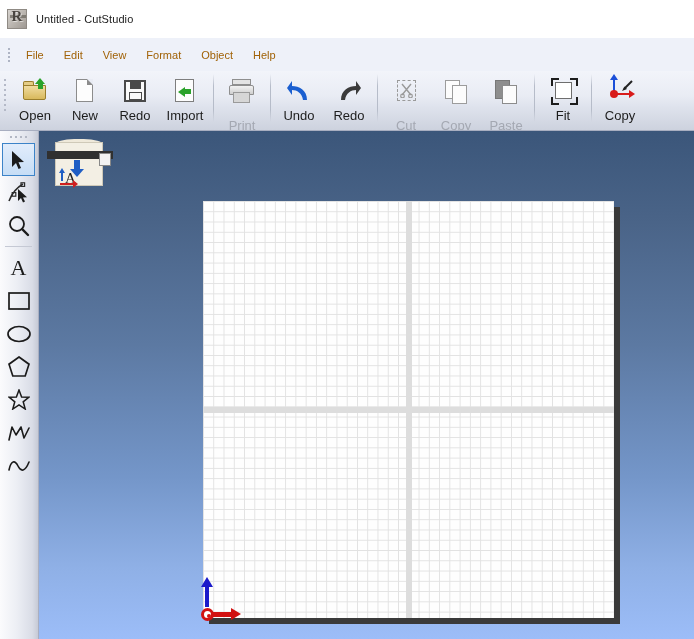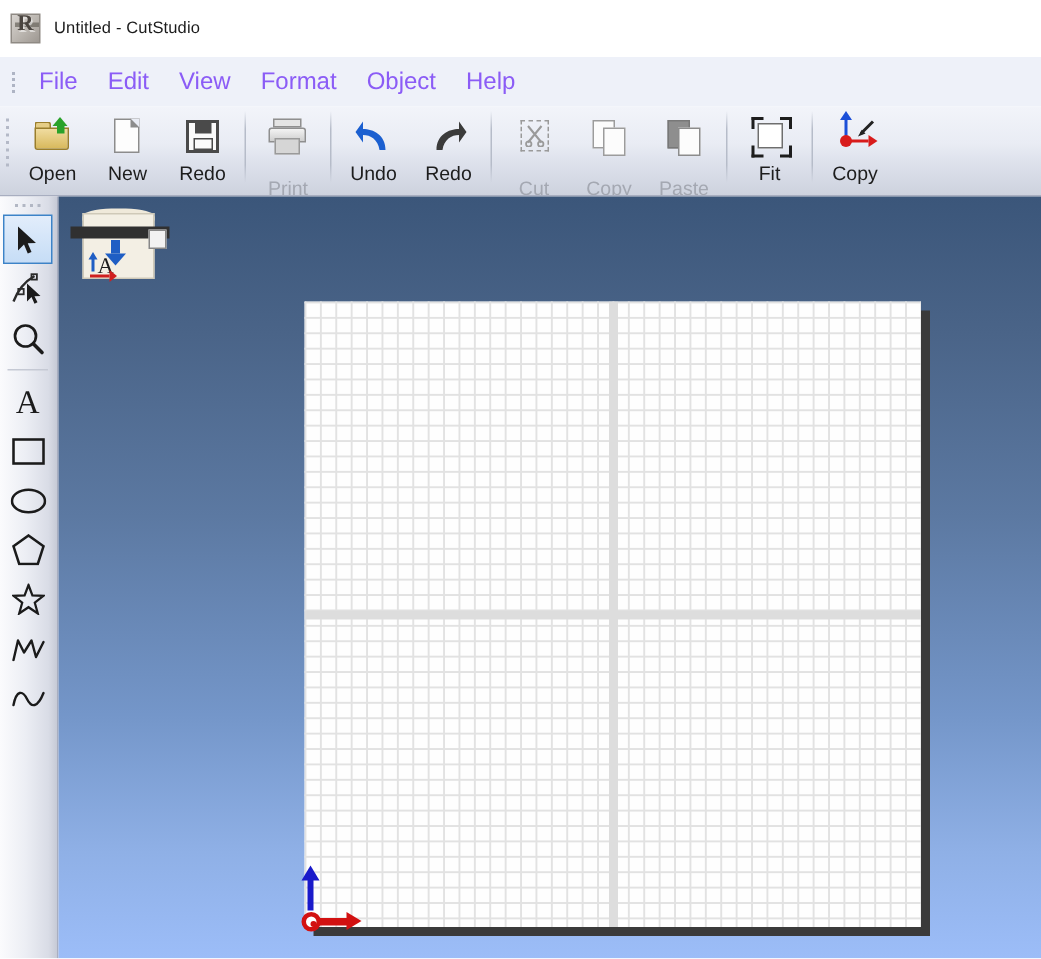--- a/index.html
+++ b/index.html
@@ -86,22 +86,22 @@
     flex: 0 0 auto;
     margin-right: 2px;
   }
   .menu-grip i {
     position: absolute;
     left: 4px;
     width: 2px; height: 2px;
     background: #aeb4c4;
   }
   .menu-item {
-    font-size: 16px;
-    color: #8b5cf6;
+    font-size: 11px;
+    color: #a16207;
     padding: 4px 10px;
     white-space: nowrap;
     cursor: default;
   }
 
   
   .toolbar {
     position: absolute;
     left: 0; top: 71px;
     width: 694px; height: 60px;
@@ -568,20 +568,28 @@
       <div class="tb-label">New</div>
     </div>
 
     <div class="tb-btn">
       <div class="tb-ico">
         <div class="ico-floppy"></div>
       </div>
       <div class="tb-label">Redo</div>
     </div>
 
+    <div class="tb-btn">
+      <div class="tb-ico">
+        <div class="ico-import-page"></div>
+        <div class="grn-arrow-l"></div>
+        <div class="grn-arrow-l-tail"></div>
+      </div>
+      <div class="tb-label">Import</div>
+    </div>
 
     <div class="tb-sep"></div>
 
 
     <div class="tb-btn disabled">
       <div class="tb-ico">
         <div class="ico-print-top"></div>
         <div class="ico-print-body"></div>
         <div class="ico-print-out"></div>
       </div>

